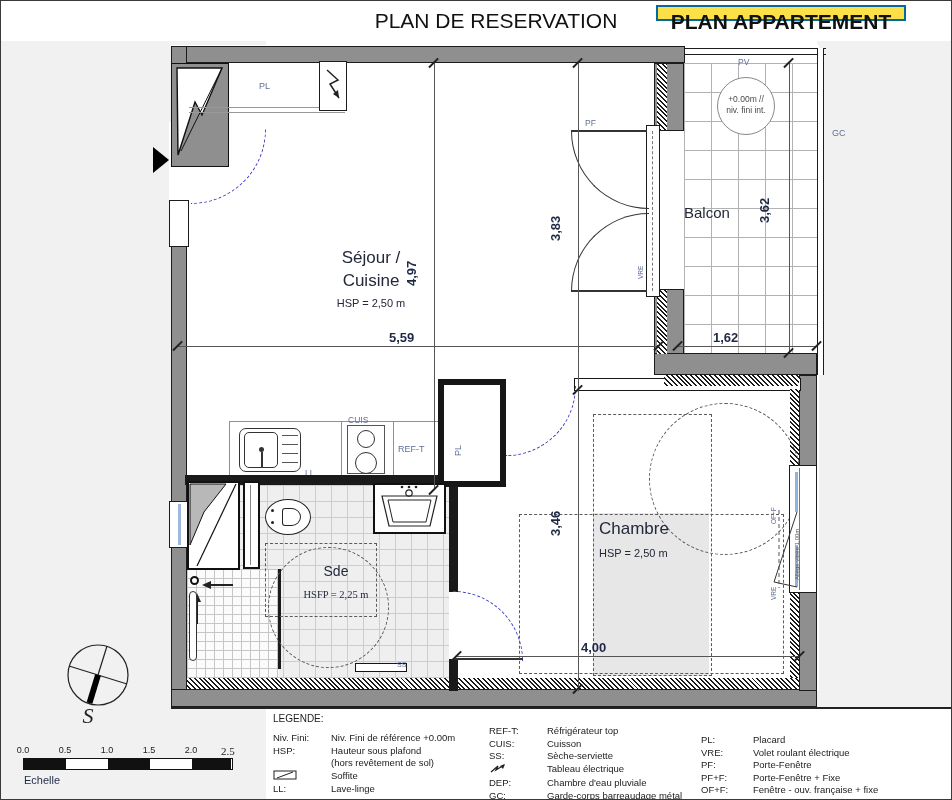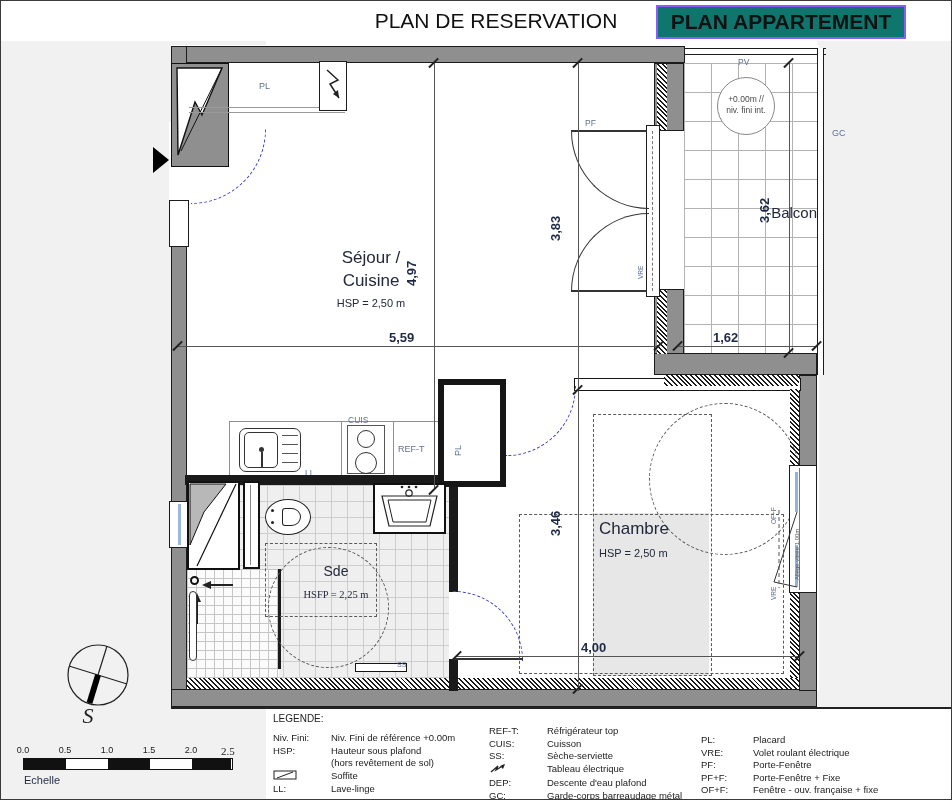--- a/index.html
+++ b/index.html
@@ -39,40 +39,40 @@
 </style>
 </head>
 <body>
 
 <div id="page">
 
   <div class="gray" style="left:0;top:40px;width:265px;height:758px;"></div>
   <div class="gray" style="left:816px;top:40px;width:136px;height:666px;"></div>
 
   <div class="lbl" style="left:340px;top:8px;width:310px;text-align:center;font-size:21px;color:#111;">PLAN DE RESERVATION</div>
-  <div class="abs" style="left:655px;top:4px;width:250px;height:34px;background:#0f766e;border:2px solid #8b5cf6;
+  <div class="abs" style="left:655px;top:4px;width:250px;height:16px;background:#fde047;border:2px solid #0369a1;
        box-sizing:border-box;text-align:center;line-height:30px;font-weight:bold;font-size:21px;color:#111;">PLAN APPARTEMENT</div>
 
   <div class="abs" style="left:170px;top:44px;width:648px;height:646px;background:#fff;"></div>
 
   <div class="sdetiles" style="left:186px;top:484px;width:262px;height:193px;"></div>
   <div class="finetiles" style="left:186px;top:568px;width:92px;height:109px;"></div>
   <div class="bwall" style="left:277px;top:568px;width:3px;height:100px;"></div>
 
   <div class="tiles" style="left:683px;top:62px;width:133px;height:290px;"></div>
   <div class="abs" style="left:683px;top:47px;width:142px;height:7px;border-top:1.5px solid #1c1c1c;border-bottom:1.5px solid #1c1c1c;box-sizing:border-box;"></div>
   <div class="abs" style="left:816px;top:47px;width:7px;height:327px;border-left:1.5px solid #1c1c1c;border-right:1.5px solid #1c1c1c;box-sizing:border-box;background:#fff;"></div>
   <div class="abs" style="left:716px;top:76px;width:58px;height:58px;border:1px solid #888;border-radius:50%;background:#fff;
        text-align:center;font-size:8.5px;color:#4a4a4a;padding-top:16px;box-sizing:border-box;line-height:11px;">
     <div>+0.00m //</div>
     <div>niv. fini int.</div>
   </div>
   <div class="tag" style="left:737px;top:56px;">PV</div>
   <div class="tag" style="left:831px;top:127px;font-size:9px;">GC</div>
-  <div class="lbl" style="left:683px;top:203px;width:133px;text-align:right;font-size:15px;">Balcon</div>
+  <div class="lbl" style="left:683px;top:203px;width:133px;text-align:left;font-size:15px;">Balcon</div>
 
   <div class="wall" style="left:170px;top:45px;width:514px;height:17px;"></div>
   <div class="wall" style="left:170px;top:45px;width:16px;height:645px;"></div>
   <div class="wall" style="left:170px;top:688px;width:646px;height:18px;"></div>
   <div class="wall" style="left:653px;top:62px;width:30px;height:68px;"></div>
   <div class="wall" style="left:653px;top:288px;width:30px;height:66px;"></div>
   <div class="wall" style="left:653px;top:352px;width:163px;height:22px;"></div>
   <div class="wall" style="left:798px;top:374px;width:18px;height:316px;"></div>
   <div class="abs" style="left:573px;top:377px;width:227px;height:13px;background:#fff;border:1.5px solid #161616;box-sizing:border-box;"></div>
 
@@ -303,21 +303,21 @@
       </div>
     <div class="legrow">
         <span class="legab"><svg width="26" height="11">
             <path d="M2 9 L9 3 L7 7 L15 2" stroke="#222" stroke-width="1.3" fill="none"></path>
             <path d="M16 1 L11 3 L14 6 Z" fill="#222"></path>
           </svg></span>
         <span>Tableau électrique</span>
       </div>
     <div class="legrow">
         <span class="legab">DEP:</span>
-        <span>Descente d'eau plafond</span>
+        <span>Chambre d'eau pluviale</span>
       </div>
     <div class="legrow">
         <span class="legab">GC:</span>
         <span>Garde-corps barreaudage métal</span>
       </div>
   </div>
 
   <div class="abs" style="left:700px;top:724px;width:240px;margin-top:9px;">
     <div class="legrow">
         <span class="legab" style="flex-basis:52px;">PL:</span>

